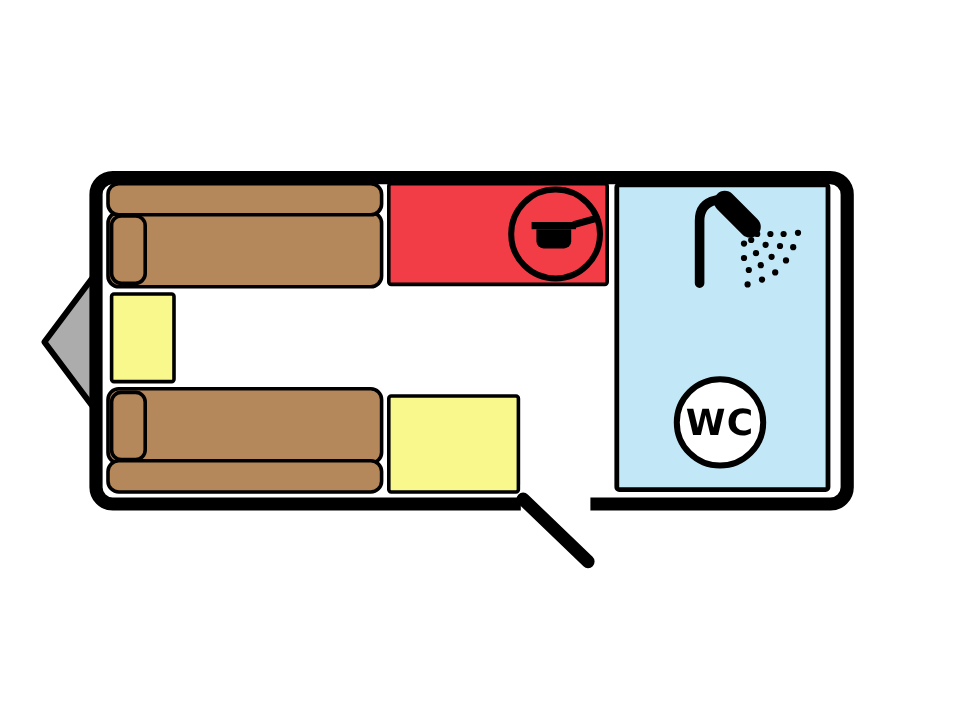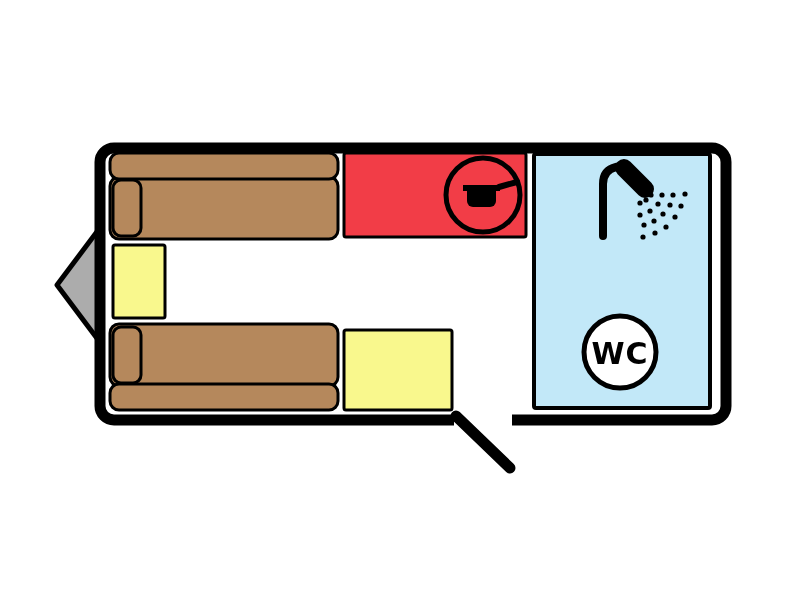--- a/index.html
+++ b/index.html
@@ -1,19 +1,19 @@
 <!DOCTYPE html>
 <html><head>
 <meta charset="utf-8">
 <style>
   html,body{
     margin:0;padding:0;width:800px;height:600px;overflow:hidden;
     background:#ffffff;font-family:"DejaVu Sans","Liberation Sans",sans-serif;
   }
-  .stage{width:656px;height:600px;margin-left:20px;}
+  .stage{width:656px;height:600px;}
   .ink{fill:#000000;}
   .no-fill{fill:none;}
   .wall{stroke:#000000;}
   text.wc-text{
     font-family:"DejaVu Sans","Liberation Sans",sans-serif;
     font-weight:700;font-size:30px;letter-spacing:1px;
   }
 </style>
 </head>
 <body>

